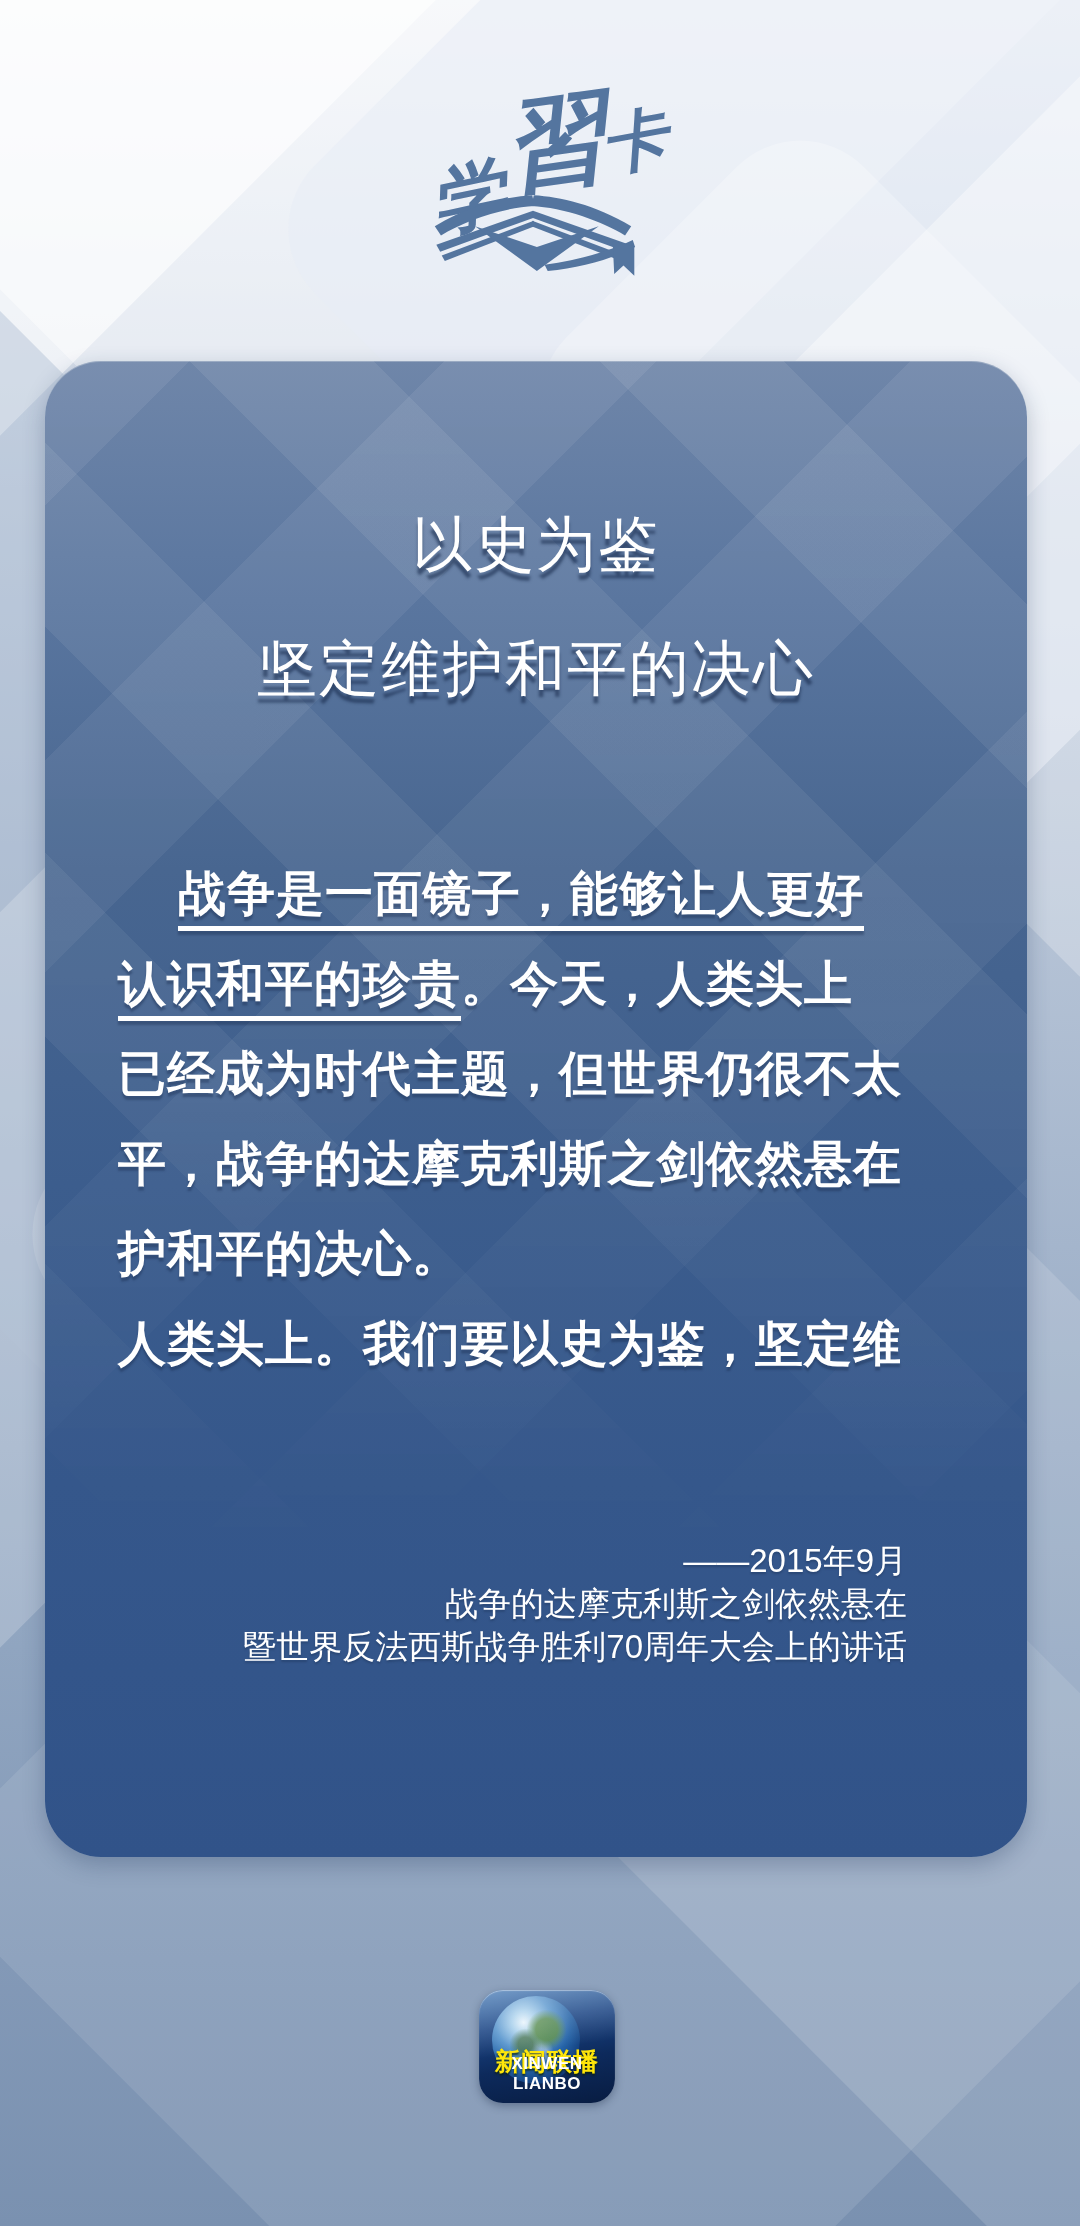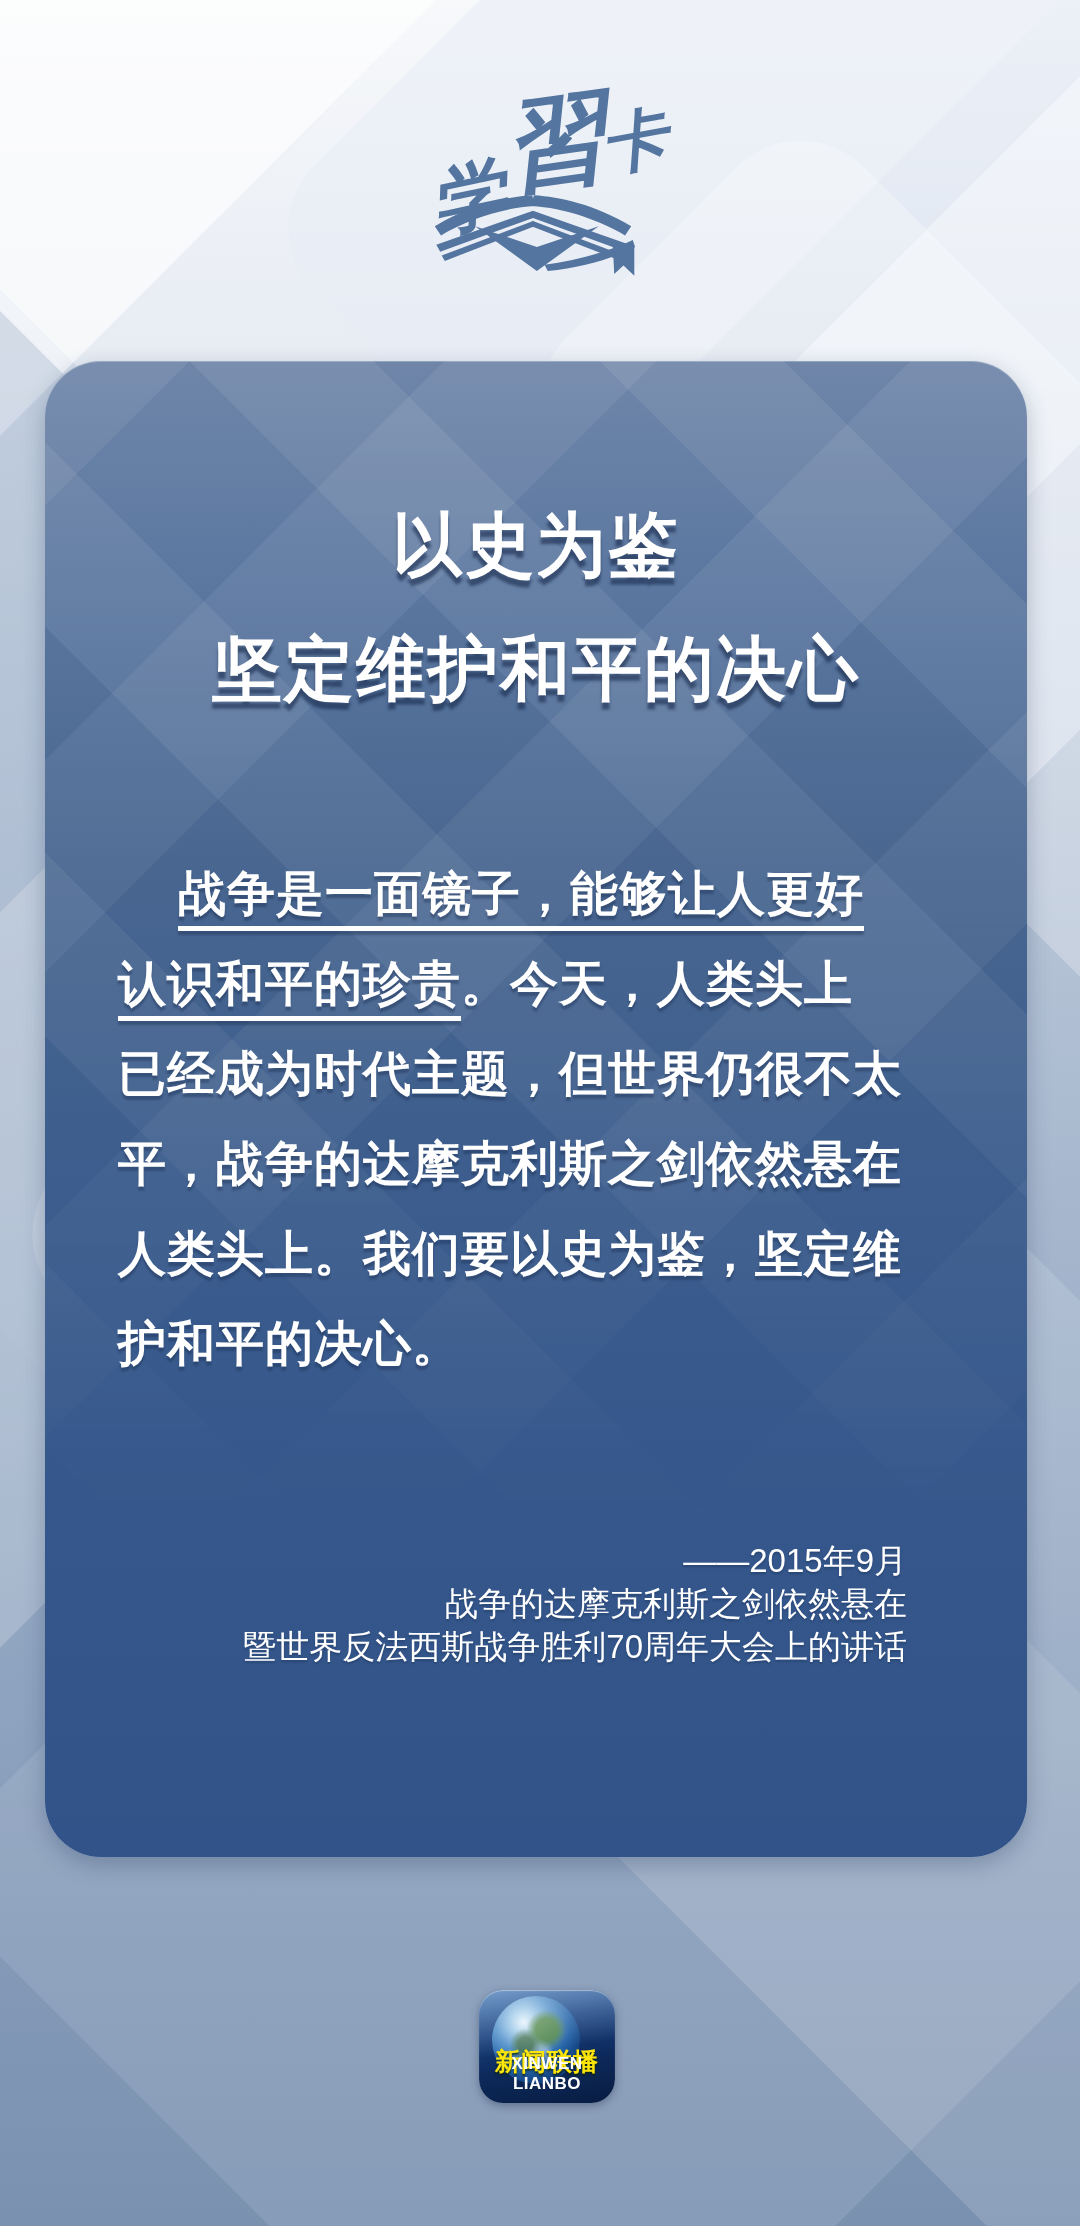--- a/index.html
+++ b/index.html
@@ -28,21 +28,21 @@
   .card{position:absolute;left:45px;top:361px;width:982px;height:1496px;border-radius:56px;overflow:hidden;
     background:linear-gradient(180deg,#6f86a9 0%,#5a769f 16%,#486690 34%,#3c5d8d 55%,#35578b 75%,#315389 100%);
     box-shadow:0 8px 22px rgba(30,50,85,.28), inset 0 1px 0 rgba(255,255,255,.25);}
   .card-pattern{position:absolute;inset:0;
     background:
       repeating-linear-gradient(45deg,rgba(255,255,255,.08) 0 130px,rgba(255,255,255,0) 130px 290px),
       repeating-linear-gradient(-45deg,rgba(255,255,255,.07) 0 150px,rgba(255,255,255,0) 150px 330px);
     -webkit-mask-image:linear-gradient(180deg,#000 0%,rgba(0,0,0,.7) 45%,rgba(0,0,0,0) 80%);
     mask-image:linear-gradient(180deg,#000 0%,rgba(0,0,0,.7) 45%,rgba(0,0,0,0) 80%);}
   .card-title{position:absolute;top:122px;left:0;right:0;text-align:center;color:#ffffff;
-    font-size:70px;line-height:124px;font-weight:700;letter-spacing:2px;
+    font-size:60px;line-height:124px;font-weight:400;letter-spacing:2px;
     text-shadow:0 7px 3px rgba(23,42,75,.60);}
   .quote{position:absolute;top:488px;left:73px;width:838px;color:#ffffff;
     font-size:48px;line-height:90px;font-weight:700;letter-spacing:1px;
     text-shadow:0 4px 2px rgba(23,42,75,.38);}
   .q-line{white-space:nowrap;}
   .q-line.indent{padding-left:60px;}
   .q-u{text-decoration:underline;text-decoration-thickness:5px;text-underline-offset:16px;}
   .attribution{position:absolute;top:1178px;right:120px;text-align:right;color:#ffffff;
     font-size:33px;line-height:43px;font-weight:400;text-shadow:0 2px 2px rgba(23,42,75,.35);margin-left:13px;}
   
@@ -103,22 +103,22 @@
     <div class="card-title">
       <div>以史为鉴</div>
       <div>坚定维护和平的决心</div>
     </div>
 
     <div class="quote">
       <div class="q-line indent"><span class="q-u">战争是一面镜子，能够让人更好</span><span></span></div>
       <div class="q-line"><span class="q-u">认识和平的珍贵</span><span>。今天，人类头上</span></div>
       <div class="q-line"><span>已经成为时代主题，但世界仍很不太</span></div>
       <div class="q-line"><span>平，战争的达摩克利斯之剑依然悬在</span></div>
+      <div class="q-line"><span>护和平的决心。</span></div>
       <div class="q-line"><span>人类头上。我们要以史为鉴，坚定维</span></div>
-      <div class="q-line"><span>护和平的决心。</span></div>
     </div>
 
     <div class="attribution">
       <div>——2015年9月</div>
       <div>战争的达摩克利斯之剑依然悬在</div>
       <div>暨世界反法西斯战争胜利70周年大会上的讲话</div>
     </div>
   </div>
 
   <div class="badge">

